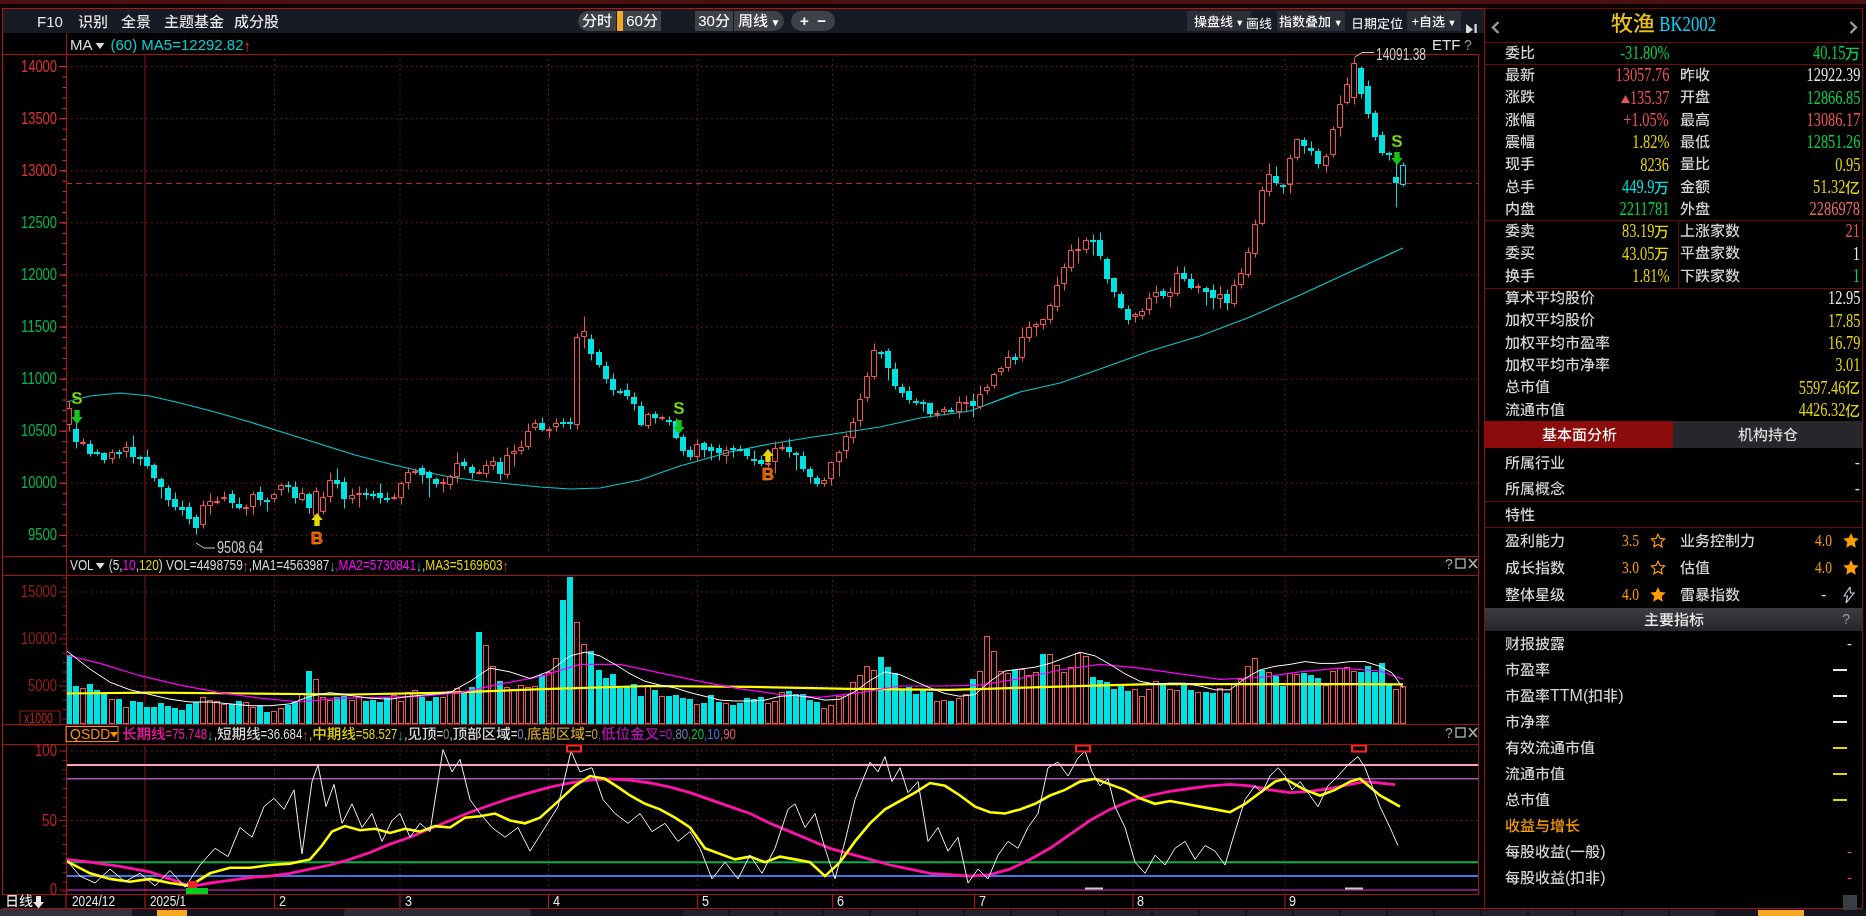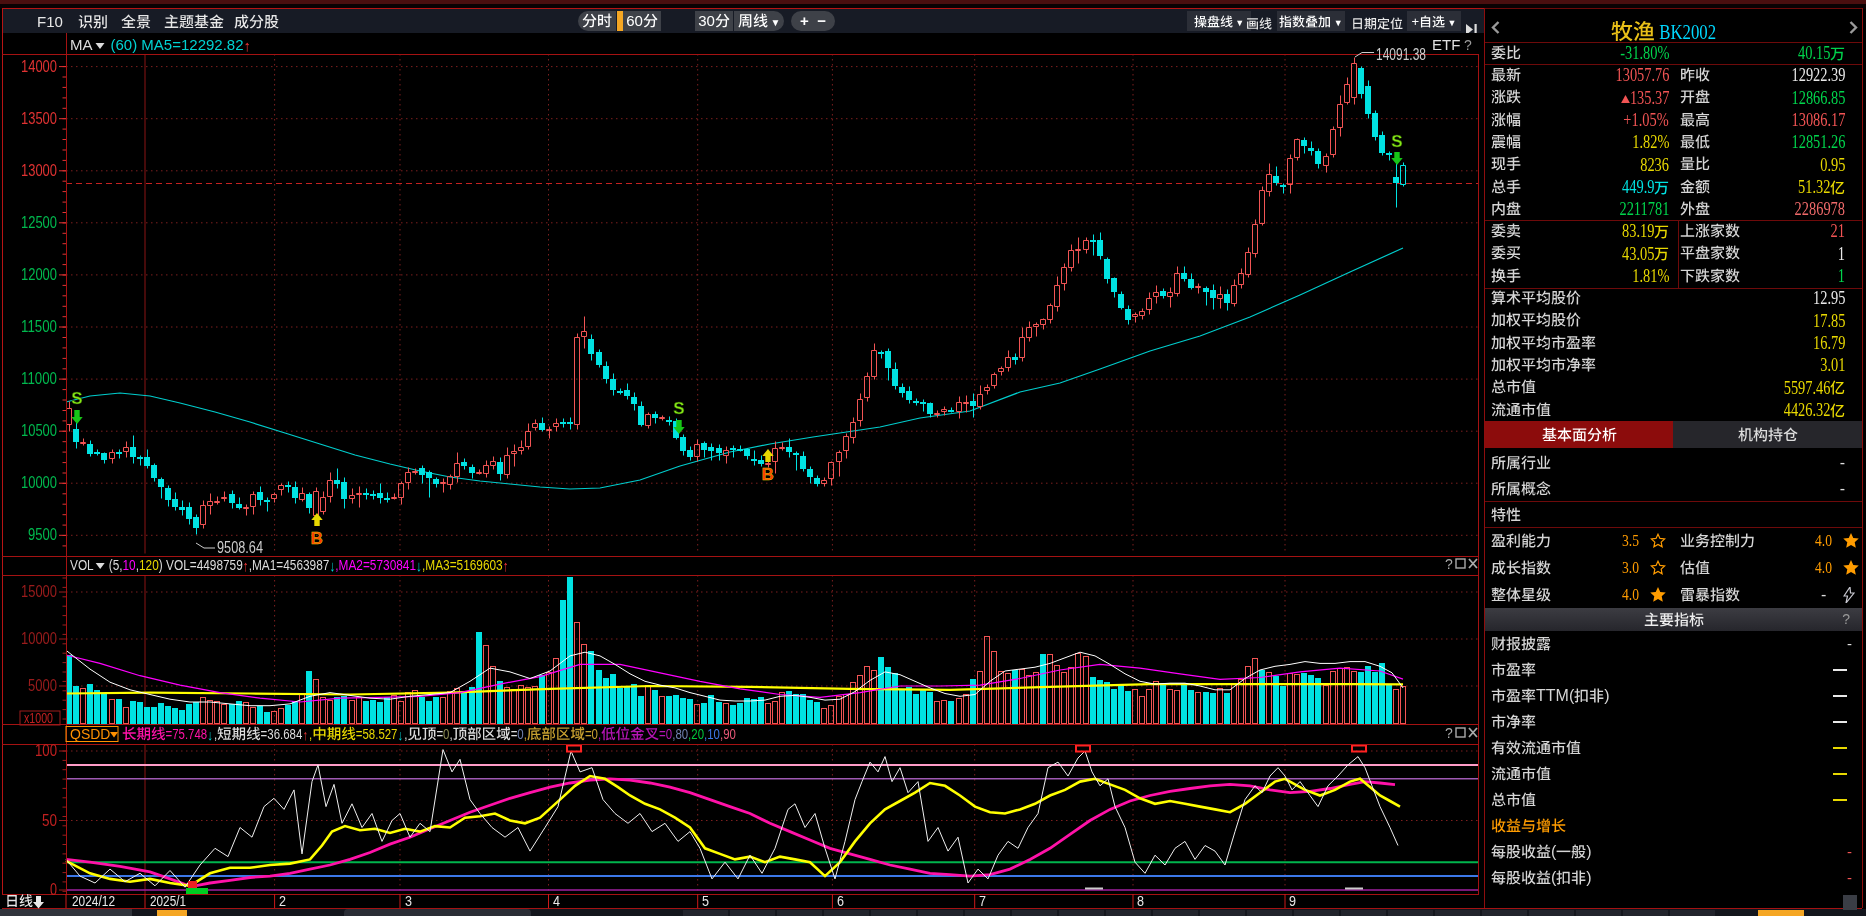--- a/index.html
+++ b/index.html
@@ -3,24 +3,24 @@
 body{font-family:"Liberation Sans",sans-serif;position:relative}
 .abs{position:absolute}
 svg.z{display:inline-block}
 #chart{display:block}
 #menubar{position:absolute;left:3px;top:9px;width:1859px;height:24px;background:#171b25}
 .mi{position:absolute;top:4px;color:#e8e8e8;font-size:15px}
 .btn{position:absolute;top:2px;height:20px;background:#3e4148;color:#fff;font-size:15px;text-align:center;line-height:20px}
 .num{font-family:"Liberation Serif",serif;font-size:18px;display:inline-block;transform:scaleX(0.8);transform-origin:100% 50%}
 .numL{transform-origin:0 50%}
 .row{position:absolute;left:1485px;width:376px;height:22.3px;line-height:22.3px}
-.lbl{position:absolute;left:6px;top:0}
+.lbl{position:absolute;left:20px;top:0}
 .v1{position:absolute;right:192px;top:0;text-align:right}
 .v2{position:absolute;left:195px;top:0}
-.v3{position:absolute;right:16px;top:0;text-align:left}
+.v3{position:absolute;right:1px;top:0;text-align:left}
 .bline{position:absolute;left:1485px;width:377px;border-top:1px solid #6e0a0a}
 </style></head><body>
 <svg width="0" height="0" style="position:absolute">
     <defs>
       <path id="c4e00" d="M4 -44H96V-34H4Z"></path>
       <path id="c4e07" d="M6 -77H94V-68H6ZM38 -49H79V-40H38ZM75 -49H85Q85 -49 85 -48Q85 -48 85 -47Q85 -46 85 -45Q85 -33 84 -25Q83 -16 82 -11Q82 -5 80 -2Q79 2 78 3Q76 5 74 6Q71 7 68 7Q65 8 61 8Q56 8 51 7Q51 5 50 3Q49 0 47 -2Q53 -1 58 -1Q62 -1 65 -1Q66 -1 67 -1Q68 -2 69 -3Q71 -4 72 -9Q73 -14 74 -23Q75 -33 75 -48ZM32 -69H41Q41 -61 41 -52Q40 -43 38 -35Q37 -26 33 -18Q30 -10 24 -3Q18 3 10 8Q9 7 7 4Q5 2 3 1Q11 -4 16 -10Q22 -16 25 -23Q28 -30 29 -38Q30 -46 31 -54Q31 -62 32 -69Z"></path>
       <path id="c4e0a" d="M47 -53H88V-44H47ZM5 -6H95V4H5ZM42 -83H52V-1H42Z"></path>
       <path id="c4e0b" d="M5 -77H95V-68H5ZM43 -69H53V8H43ZM48 -45 55 -52Q59 -50 64 -48Q69 -45 74 -42Q78 -39 83 -37Q87 -34 90 -32L83 -23Q80 -25 76 -28Q72 -31 67 -34Q63 -37 58 -40Q53 -43 48 -45Z"></path>
       <path id="c4e0e" d="M24 -46H83V-37H24ZM29 -71H88V-62H29ZM5 -25H68V-16H5ZM80 -46H90Q90 -46 90 -45Q90 -45 90 -44Q90 -43 90 -42Q88 -28 87 -19Q85 -9 84 -4Q82 1 80 3Q77 5 75 6Q73 7 69 7Q66 7 61 7Q56 7 51 7Q51 5 50 2Q49 -1 47 -3Q53 -2 58 -2Q64 -2 66 -2Q68 -2 69 -2Q70 -2 71 -3Q73 -5 75 -9Q77 -14 78 -23Q79 -32 80 -45ZM26 -82 35 -82Q34 -76 33 -70Q32 -64 31 -58Q29 -52 28 -47Q27 -41 26 -37L16 -37Q17 -42 18 -47Q20 -53 21 -59Q22 -65 23 -71Q25 -77 26 -82Z"></path>
       <path id="c4e1a" d="M6 -6H95V3H6ZM33 -83H42V-2H33ZM58 -83H67V-2H58ZM84 -62 93 -58Q91 -52 88 -46Q85 -39 82 -33Q79 -27 76 -22L69 -26Q71 -31 74 -37Q77 -43 80 -50Q83 -56 84 -62ZM7 -60 16 -62Q19 -57 21 -50Q24 -43 26 -37Q29 -31 30 -27L20 -23Q19 -28 17 -34Q15 -40 12 -47Q10 -54 7 -60Z"></path>
@@ -934,21 +934,21 @@
 <div class="bline" style="top:421px"></div>
 <div class="abs" style="left:1484px;top:8px;width:1px;height:900px;background:#8e0e0e"></div>
 <div class="abs" style="left:1862px;top:8px;width:1px;height:900px;background:#8e0e0e"></div>
 <div class="abs" style="left:1678px;top:220px;width:1px;height:68px;background:#6e0a0a"></div>
 <div class="abs" style="left:1491px;top:20px"><svg width="9" height="13" viewBox="0 0 9 13">
       <path d="M7.5 1L2 6.5 7.5 12" stroke="#9a9a9a" stroke-width="2.4" fill="none"></path>
     </svg></div>
 <div class="abs" style="left:1849px;top:20px"><svg width="9" height="13" viewBox="0 0 9 13">
       <path d="M1.5 1L7 6.5 1.5 12" stroke="#9a9a9a" stroke-width="2.4" fill="none"></path>
     </svg></div>
-<div class="abs" style="left:1611px;top:20px"><svg class="z" style="width:44.0px;height:22px;vertical-align:-2.6px;" viewBox="0 -88 200 100" fill="#e9c018">
+<div class="abs" style="left:1611px;top:12px"><svg class="z" style="width:44.0px;height:22px;vertical-align:-2.6px;" viewBox="0 -88 200 100" fill="#e9c018">
       <use href="#c7267" x="0"></use>
       <use href="#c6e14" x="100"></use>
     </svg><span class="num numL" style="font-size:21px;color:#00d8ff">&nbsp;BK2002</span></div>
 <div class="row" style="top:42px">
     <span class="lbl"><svg class="z" style="width:30.0px;height:15px;vertical-align:-1.8px;" viewBox="0 -88 200 100" fill="#d5d5d5">
         <use href="#c59d4" x="0"></use>
         <use href="#c6bd4" x="100"></use>
       </svg></span>
     <span class="v1"><span class="num" style="color:#00d44c">-31.80%</span></span>
     <span class="v3"><span class="num" style="color:#00d44c">40.15</span><svg class="z" style="width:15.0px;height:15px;vertical-align:-1.8px;" viewBox="0 -88 100 100" fill="#00d44c">

